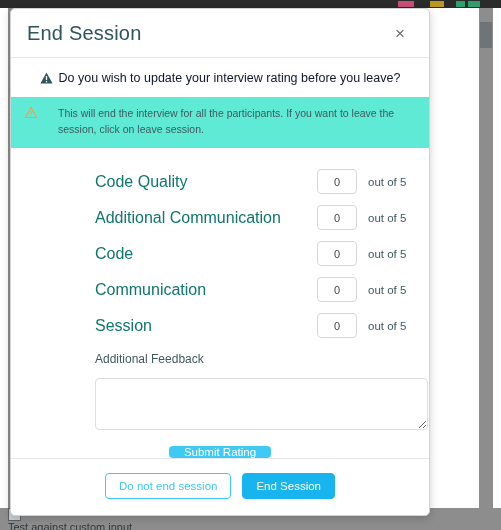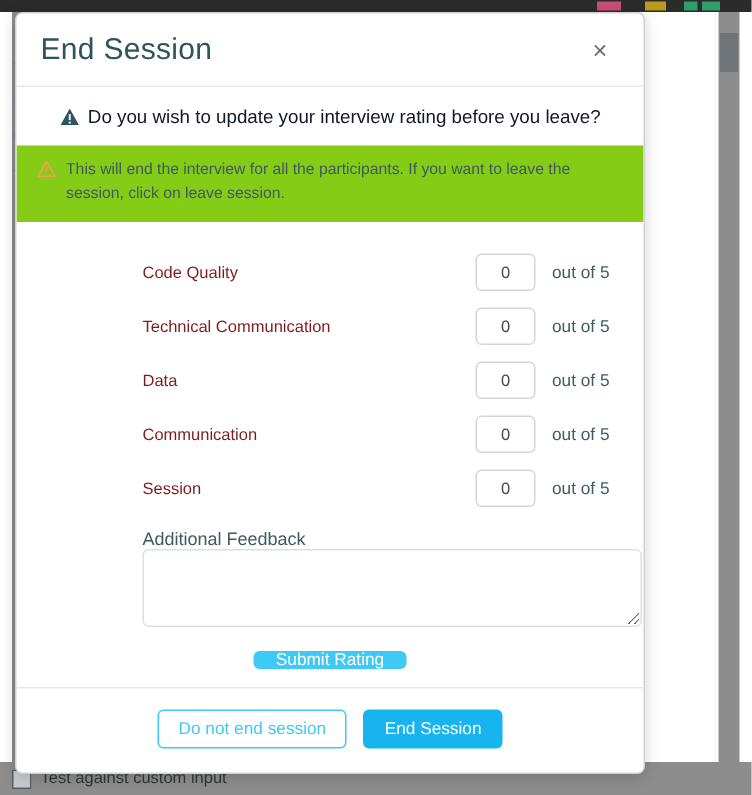--- a/index.html
+++ b/index.html
@@ -70,23 +70,24 @@
     width: 12px;
     height: 26px;
     background: #6e7478;
   }
   #bg-bottom-strip {
     position: absolute;
     left: 0; right: 0; bottom: 0;
     height: 22px;
     background: #8d8d8d;
     display: flex;
-    align-items: center;
+    align-items: flex-start;
     padding-left: 8px;
     box-sizing: border-box;
+    flex-direction: column;
   }
   #bg-custom-input-checkbox {
     width: 11px;
     height: 11px;
     border: 1px solid #5a5f63;
     background: #c9cbcd;
     margin-right: 6px;
     flex: none;
   }
   #bg-custom-input-label {
@@ -165,47 +166,47 @@
     font-size: 12.5px;
     color: #0f172a;
   }
   .tri-icon {
     flex: none;
     display: inline-block;
   }
 
   #modal-warning-banner {
     flex: none;
-    background: #84cc16;
+    background: #5eead4;
     padding: 9px 16px 10px 14px;
     display: flex;
     align-items: flex-start;
-    gap: 7px;
+    gap: 21px;
   }
   #modal-warning-text {
     font-size: 10.5px;
     color: #3f5a60;
     line-height: 1.52;
   }
 
   #modal-body {
     flex: 1;
     padding: 16px 0 0 0;
     overflow: hidden;
   }
 
   .rating-row {
     display: flex;
     align-items: center;
     padding: 0 0 0 84px;
     height: 36px;
   }
   .rating-label {
-    font-size: 11px;
-    color: #7f1d1d;
+    font-size: 16px;
+    color: #0f766e;
     width: 222px;
     flex: none;
   }
   .rating-input {
     width: 40px;
     height: 25px;
     border: 1px solid #d4d7da;
     border-radius: 4px;
     text-align: center;
     font-size: 11px;
@@ -222,21 +223,21 @@
     margin-left: 11px;
   }
 
   #feedback-section {
     padding: 8px 0 0 84px;
   }
   #feedback-label {
     font-size: 12px;
     color: #3f5a60;
     display: block;
-    margin-bottom: 0;
+    margin-bottom: 12px;
   }
   #feedback-textarea {
     width: 333px;
     height: 52px;
     border: 1px solid #dcdfe2;
     border-radius: 4px;
     box-sizing: border-box;
     font-family: "Liberation Sans", sans-serif;
     font-size: 11px;
     color: #444a4d;
@@ -350,27 +351,27 @@
 
   <div id="modal-body">
 
     <div class="rating-row">
       <span class="rating-label">Code Quality</span>
       <input class="rating-input" type="text" value="0" style="">
       <span class="rating-suffix">out of 5</span>
     </div>
 
     <div class="rating-row">
-      <span class="rating-label">Technical Communication</span>
+      <span class="rating-label">Additional Communication</span>
       <input class="rating-input" type="text" value="0" style="">
       <span class="rating-suffix">out of 5</span>
     </div>
 
     <div class="rating-row">
-      <span class="rating-label">Data</span>
+      <span class="rating-label">Code</span>
       <input class="rating-input" type="text" value="0" style="">
       <span class="rating-suffix">out of 5</span>
     </div>
 
     <div class="rating-row">
       <span class="rating-label">Communication</span>
       <input class="rating-input" type="text" value="0" style="">
       <span class="rating-suffix">out of 5</span>
     </div>
 

